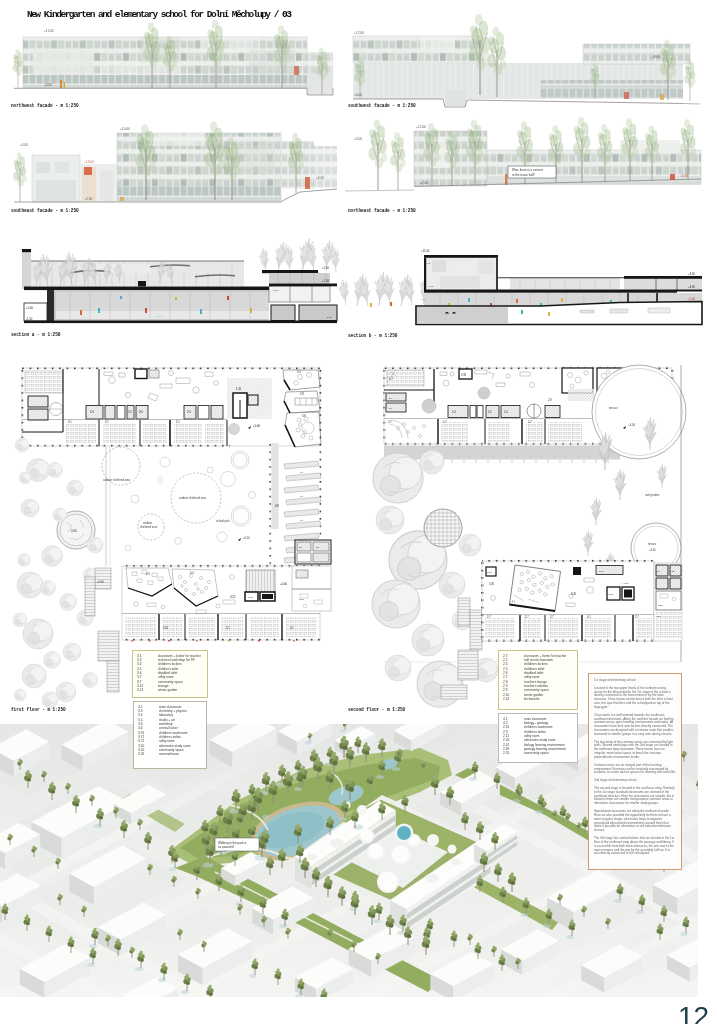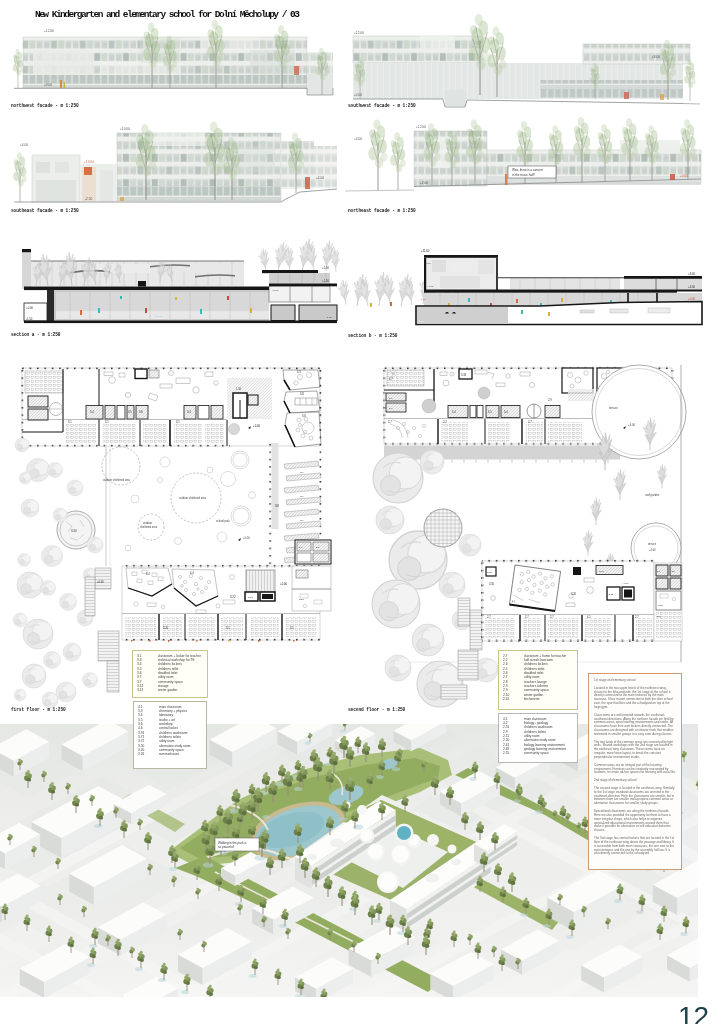--- a/index.html
+++ b/index.html
@@ -5,21 +5,21 @@
   html,body{margin:0;padding:0}
   body{width:717px;height:1024px;position:relative;background:#ffffff;font-family:"Liberation Sans",sans-serif;overflow:hidden}
   .abs{position:absolute}
   .lab{position:absolute;font-family:"Liberation Mono",monospace;font-size:4.5px;font-weight:bold;letter-spacing:-0.1px;color:#1a1a1a}
   .tiny{font-size:3.2px;line-height:4.35px;color:#3a3a3a}
   .tiny td{padding:0;vertical-align:top}
 </style>
 </head>
 <body>
 
-<div class="abs" style="left:35px;top:9px;font-family:'Liberation Mono',monospace;font-size:9.5px;font-weight:bold;letter-spacing:-1.52px;color:#111;white-space:nowrap">New Kindergarten and elementary school for Dolní Měcholupy / <span style="color:#000">03</span></div>
+<div class="abs" style="left:27px;top:9px;font-family:'Liberation Mono',monospace;font-size:9.5px;font-weight:bold;letter-spacing:-1.52px;color:#111;white-space:nowrap">New Kindergarten and elementary school for Dolní Měcholupy / <span style="color:#000">03</span></div>
 
 <svg class="abs" style="left:0;top:0" width="717" height="1024" viewBox="0 0 717 1024">
 <defs>
 
 <pattern id="win1" width="7.2" height="12.6" patternUnits="userSpaceOnUse">
   <rect width="7.2" height="12.6" fill="#edefec"></rect>
   <rect x="0.7" y="2.8" width="5.8" height="7.6" fill="#cbd2ce"></rect>
   <rect x="0.7" y="2.8" width="5.8" height="2.4" fill="#d2d9d4"></rect>
 </pattern>
 <pattern id="win2" width="7.2" height="14" patternUnits="userSpaceOnUse">

